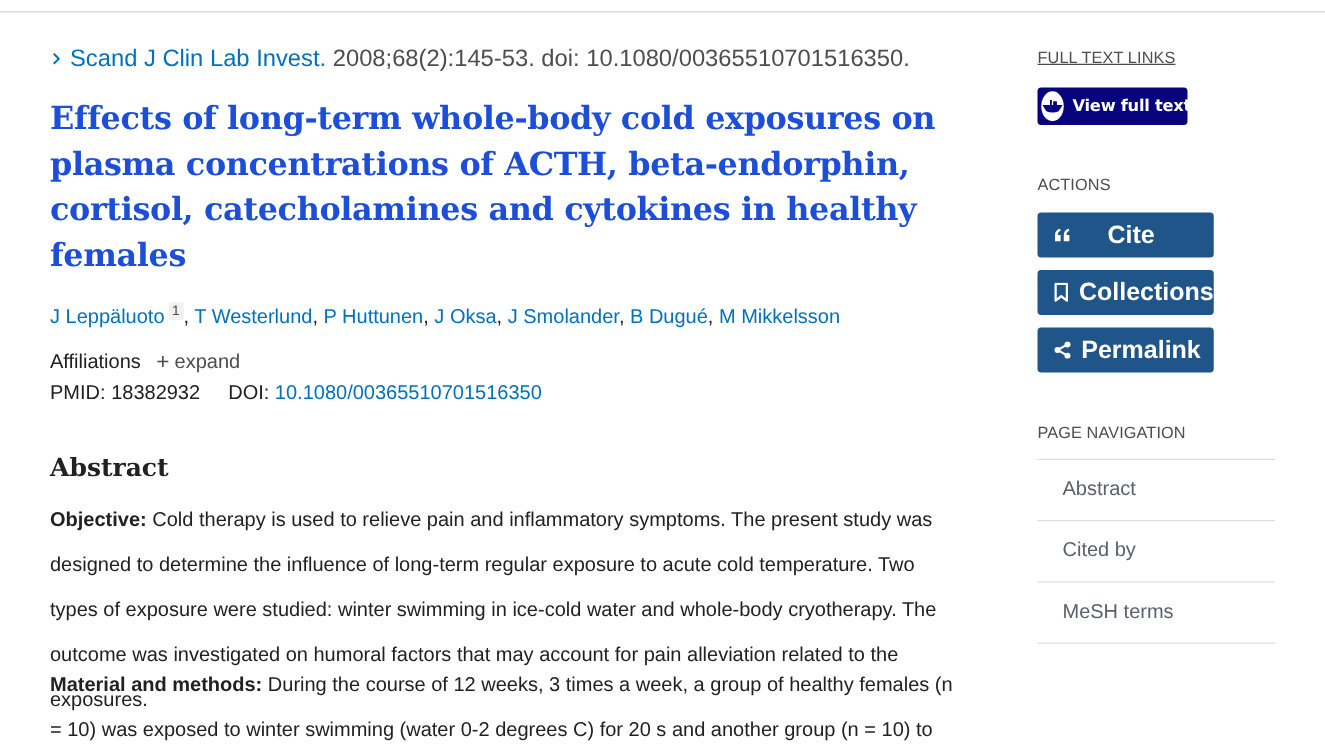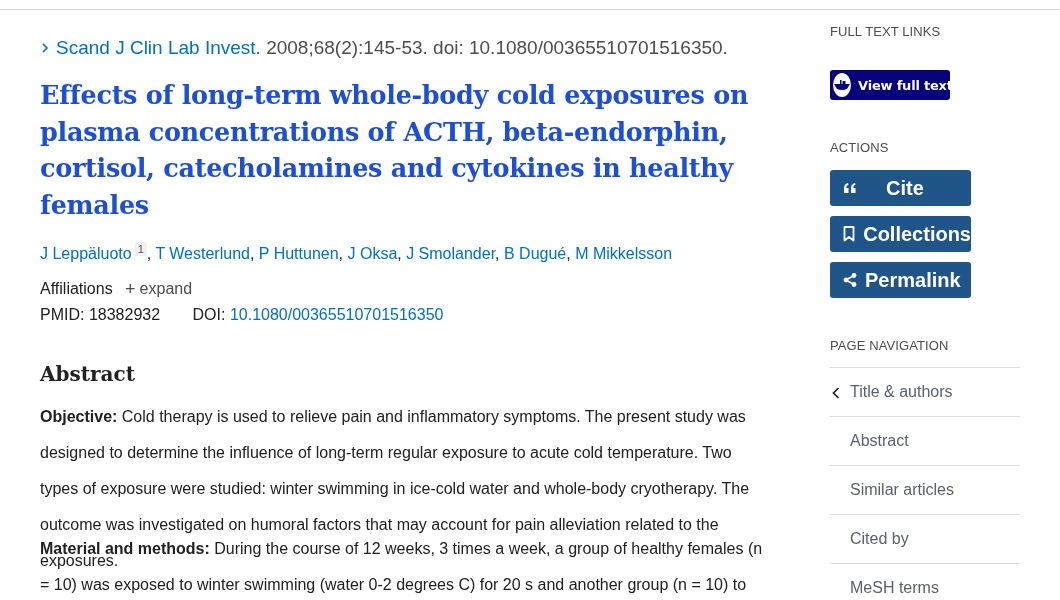--- a/index.html
+++ b/index.html
@@ -21,36 +21,36 @@
 
     .authors { position: absolute; top: 242px; left: 0; font-size: 16px; white-space: nowrap; color: #212121; }
     .authors a { color: #0071bc; text-decoration: none; }
     .authors sup { display: inline-block; background: #f1f1f1; color: #4d4d4d; font-size: 11px; padding: 0 3px; border-radius: 2px; vertical-align: 6px; margin-left: 3px; line-height: 14px; }
 
     .affil { position: absolute; top: 279px; left: 0; font-size: 16px; color: #212121; white-space: nowrap; }
     .affil .expand { color: #4d4d4d; margin-left: 8px; cursor: pointer; text-align: right; }
     .affil .plus { display: inline-block; font-size: 18px; margin-right: 4px; vertical-align: -1px; }
 
     .ids { position: absolute; top: 306px; left: 0; font-size: 16px; color: #212121; white-space: nowrap; }
-    .ids .doi-label { margin-left: 28px; }
+    .ids .doi-label { margin-left: 18px; }
     .ids a { color: #0071bc; text-decoration: none; }
 
     .abs-heading { position: absolute; top: 362px; left: 0;
       font-family: "DejaVu Serif", "Liberation Serif", serif; font-weight: bold;
       font-size: 20px; color: #212121; }
 
     .abs-para { position: absolute; left: 0; width: 725px; font-size: 16px; line-height: 36px; color: #212121; }
     .abs-para b { font-weight: bold; }
     .p1 { top: 399px; }
     .p2 { top: 531px; }
 
     
     .side { position: absolute; left: 830px; top: 0; width: 190px; }
     .side-label { position: absolute; left: 0; font-size: 13px; color: #4d4d4d; letter-spacing: 0.1px; white-space: nowrap; }
-    .lbl-ft { top: 24px; }
+    .lbl-ft { top: 38px; text-decoration: underline; }
     .lbl-act { top: 140px; }
     .lbl-nav { top: 338px; }
 
     .fulltext-btn { position: absolute; top: 70px; left: 0; width: 120px; height: 30px;
       background: #06037d; border-radius: 3px; display: flex; align-items: center; padding-left: 3px; cursor: pointer; text-align: center; }
     .ft-logo { width: 24px; height: 24px; border-radius: 50%; background: #ffffff; display: flex; align-items: center; justify-content: center; }
     .ft-text { color: #ffffff; font-weight: bold; font-size: 13px; margin-left: 7px; white-space: nowrap; font-family: "DejaVu Sans", sans-serif; letter-spacing: -0.2px; }
 
     .action-btn { position: absolute; left: 0; width: 141px; height: 36px; background: #20558a;
       border-radius: 3px; display: flex; align-items: center; color: #ffffff; font-weight: bold; font-size: 20px; cursor: pointer; }
@@ -145,30 +145,21 @@
           <path d="M3 7 L11 2.5 M3 7 L11 11.5" stroke="#fff" stroke-width="1.8"></path>
         </svg>
     </span>
     <span class="lab">Permalink</span>
   </div>
 
   <div class="side-label lbl-nav">PAGE NAVIGATION</div>
 
   <div class="nav-list">
     <div class="nav-item">
-      <svg class="chev-l" viewBox="0 0 8 12">
-          <path d="M6.5 1 L1.5 6 L6.5 11" fill="none" stroke="#212121" stroke-width="1.7"></path>
-        </svg>
-      <span class="lab">Title &amp; authors</span>
-    </div>
-    <div class="nav-item">
       <span class="lab">Abstract</span>
-    </div>
-    <div class="nav-item">
-      <span class="lab">Similar articles</span>
     </div>
     <div class="nav-item">
       <span class="lab">Cited by</span>
     </div>
     <div class="nav-item">
       <span class="lab">MeSH terms</span>
     </div>
   </div>
 </aside>
 

